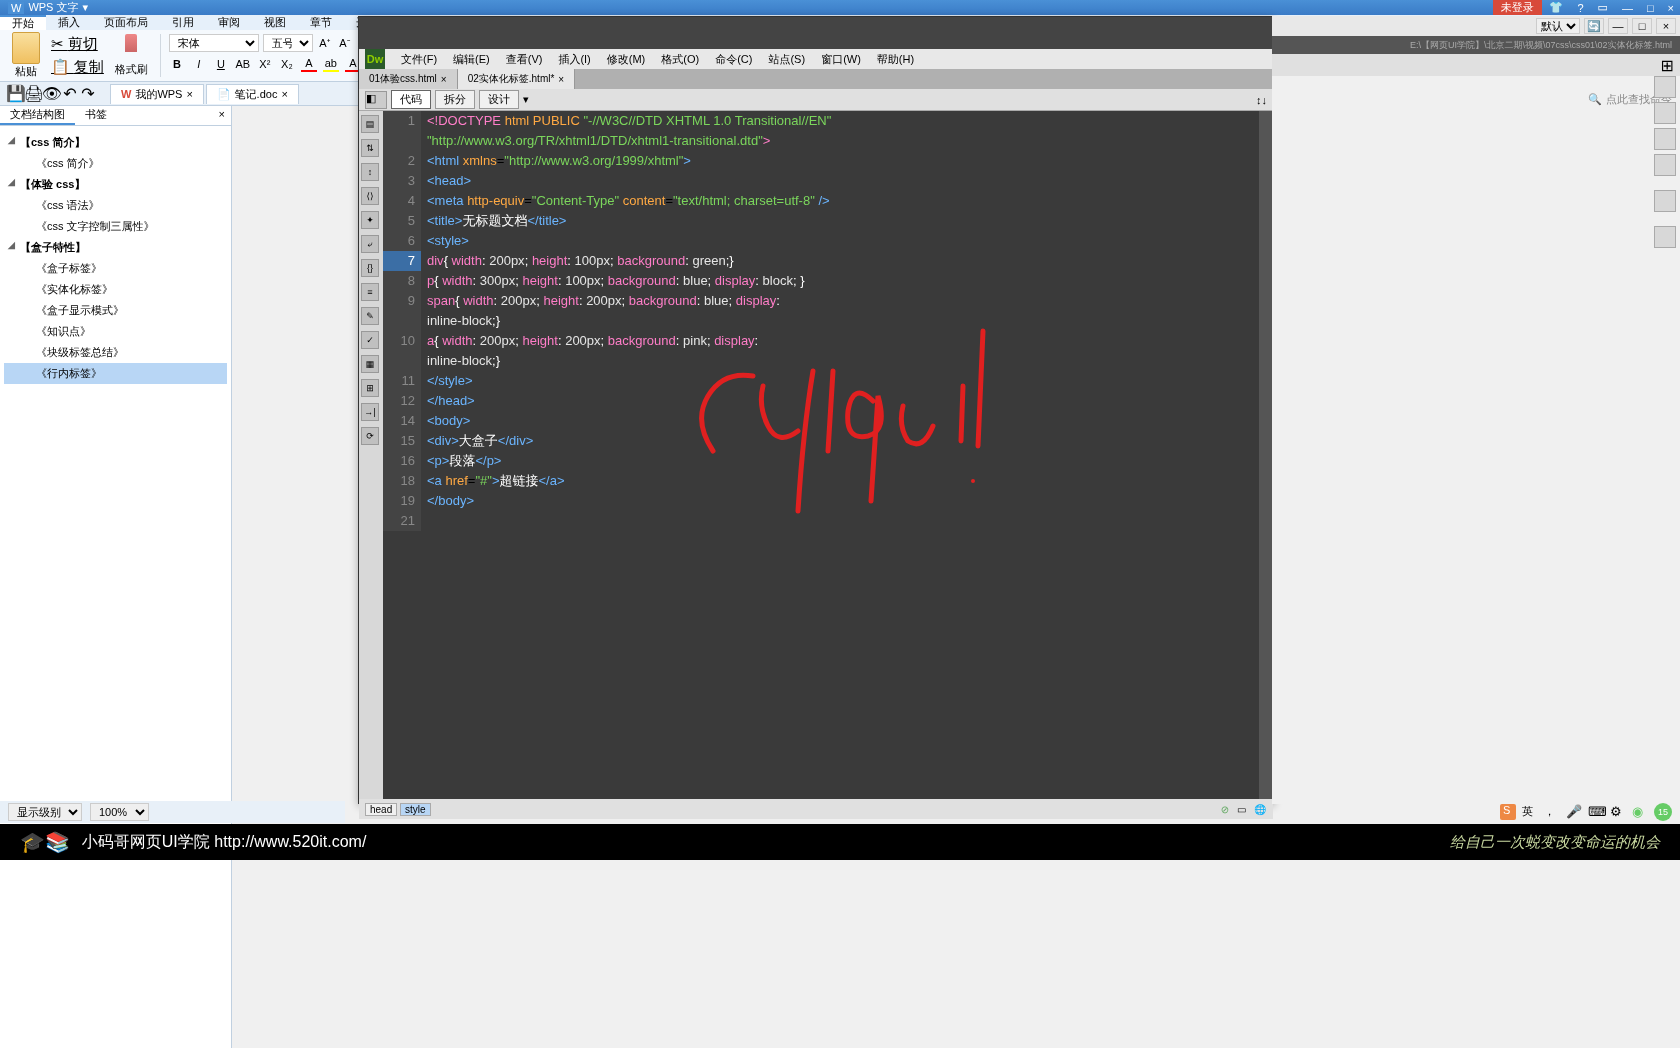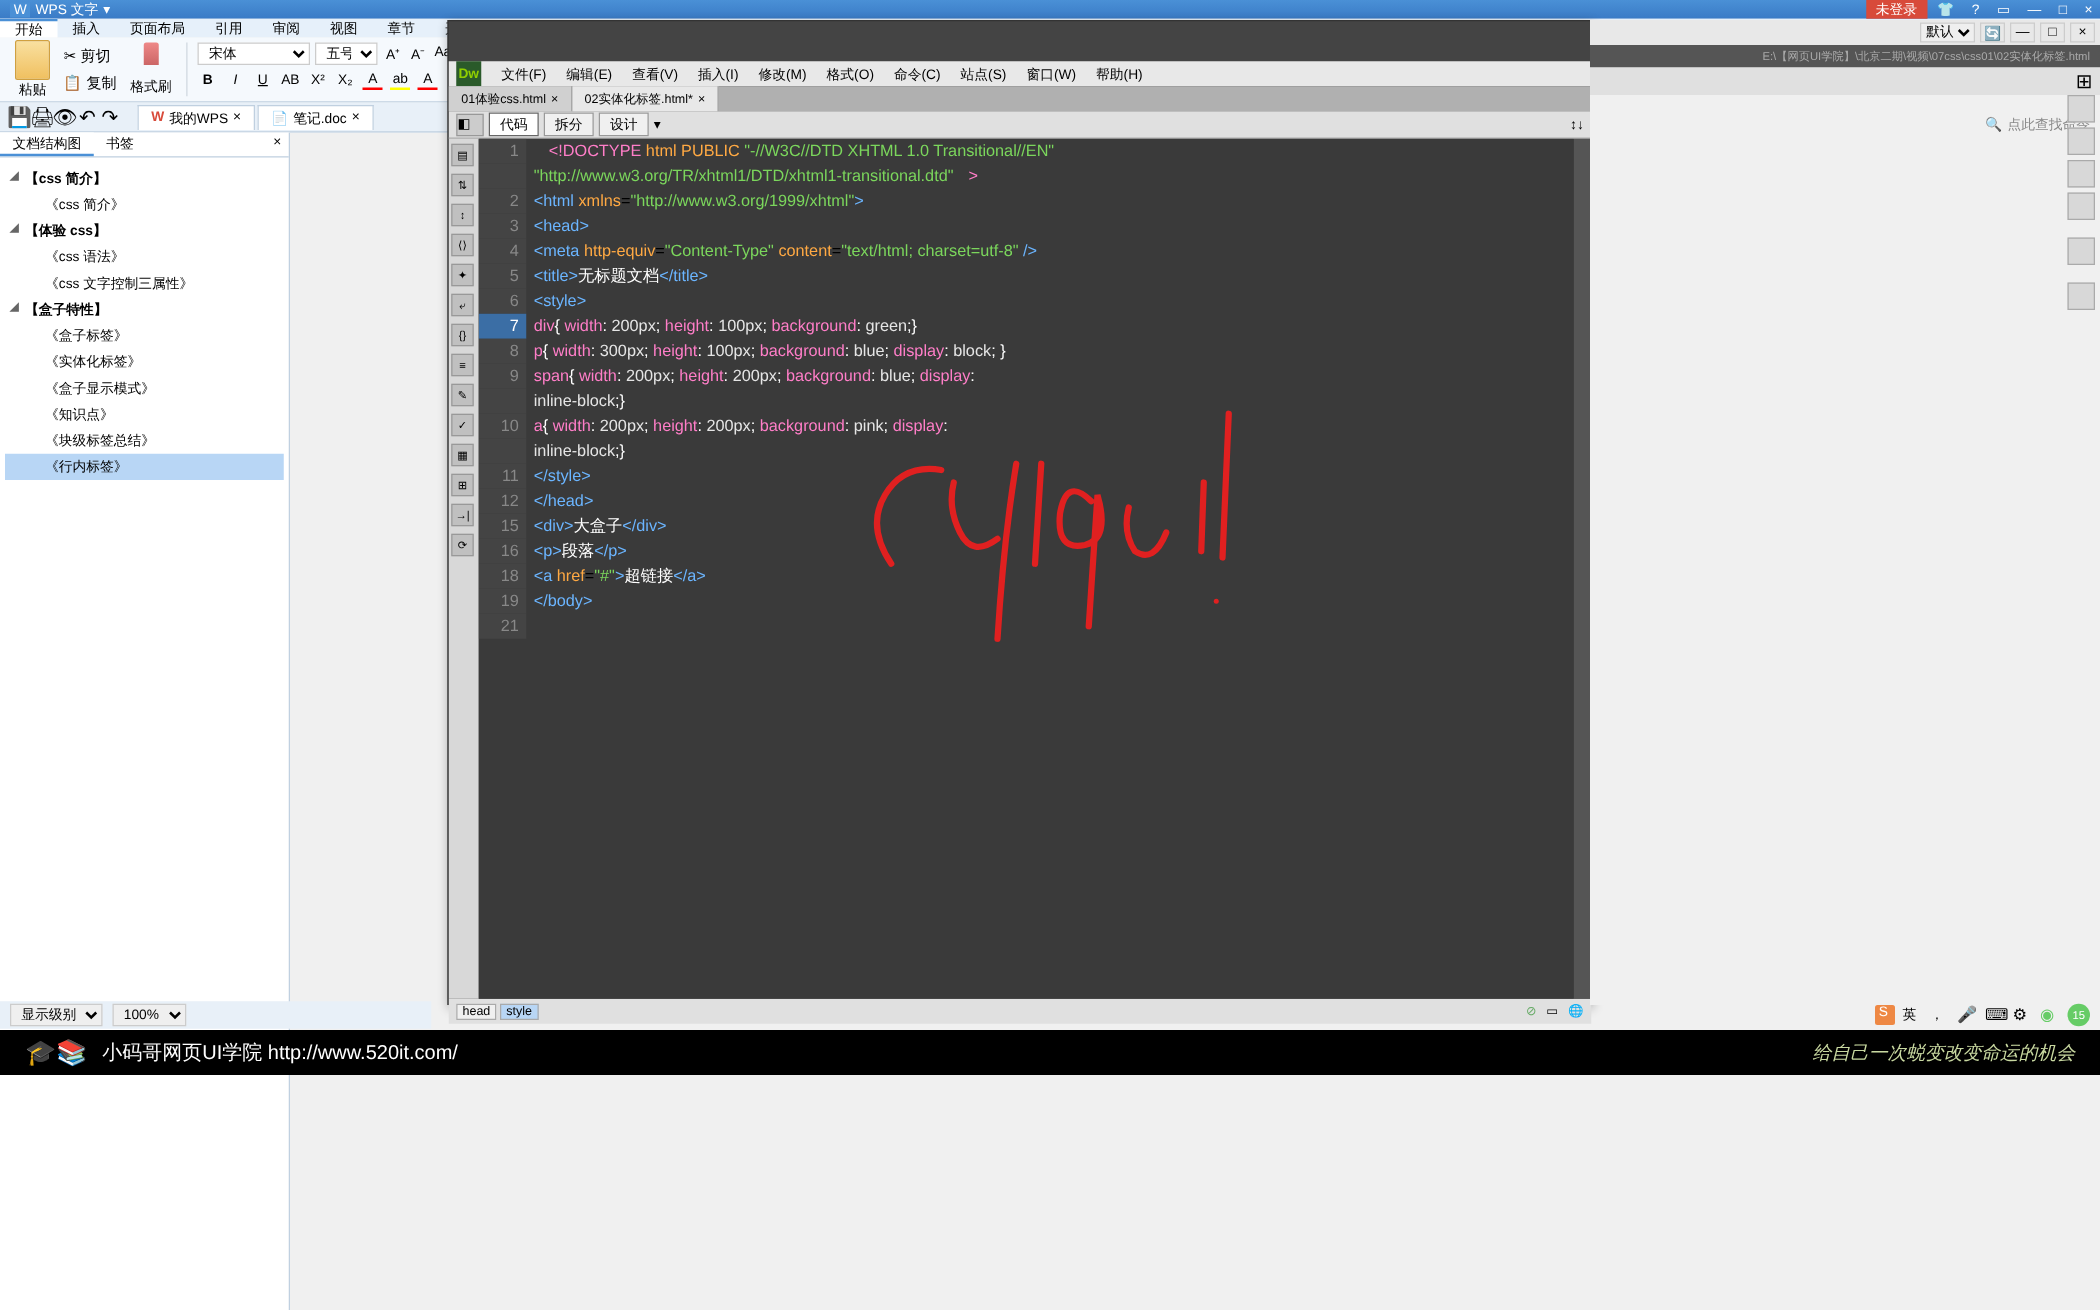--- a/index.html
+++ b/index.html
@@ -9,21 +9,21 @@
 .wps-title { height: 15px; background: linear-gradient(#4a90d6, #3a7bc6); display: flex; align-items: center; font-size: 11px; color: #fff; }
 .wps-logo { padding: 0 8px; display: flex; align-items: center; gap: 4px; }
 .wps-menu { height: 15px; background: #e6f0fa; display: flex; padding-left: 0; font-size: 11px; }
 .wps-menu-item { padding: 0 12px; display: flex; align-items: center; cursor: pointer; }
 .wps-menu-item.active { background: #fff; border-top: 2px solid #4a90d6; }
 
 
 .wps-ribbon { height: 52px; background: #f5f9fd; border-bottom: 1px solid #c0d0e0; display: flex; align-items: center; padding: 4px 8px; gap: 8px; font-size: 11px; }
 .ribbon-group { display: flex; align-items: center; gap: 4px; border-right: 1px solid #d0d8e0; padding-right: 8px; height: 100%; }
 .ribbon-btn { display: flex; flex-direction: column; align-items: center; padding: 2px 4px; cursor: pointer; }
-.ribbon-btn-sm { padding: 1px 3px; cursor: pointer; font-size: 12px; }
+.ribbon-btn-sm { padding: 1px 3px; cursor: pointer; font-size: 15px; text-decoration: underline; }
 .font-select { border: 1px solid #ccc; padding: 1px 4px; font-size: 11px; background: #fff; }
 .icon-btn { width: 16px; height: 16px; display: inline-flex; align-items: center; justify-content: center; cursor: pointer; }
 
 
 .wps-tabs { height: 24px; background: #e8f0f8; display: flex; align-items: center; padding-left: 8px; gap: 2px; border-bottom: 1px solid #c0d0e0; }
 .wps-tab { padding: 2px 10px; background: #fff; border: 1px solid #c0d0e0; border-bottom: none; font-size: 11px; cursor: pointer; display: flex; align-items: center; gap: 4px; }
 
 
 .wps-body { display: flex; height: calc(100% - 106px); }
 .wps-sidebar { width: 232px; background: #fff; border-right: 1px solid #c0d0e0; }
@@ -61,21 +61,21 @@
 .dw-scrollbar { width: 14px; background: #555; }
 
 
 .c-tag { color: #6bb5ff; }
 .c-attr { color: #ffa943; }
 .c-str { color: #7bd65c; }
 .c-txt { color: #fff; }
 .c-prop { color: #ff7ec8; }
 .c-val { color: #e5e5e5; }
 .c-punc { color: #fff; }
-.c-doctype { color: #ff7ec8; margin-left: 12px; }
+.c-doctype { color: #ff7ec8; }
 
 
 .handwriting { position: absolute; left: 240px; top: 200px; pointer-events: none; }
 
 
 .dw-status { height: 20px; background: #e0e0e0; display: flex; align-items: center; padding: 0 6px; font-size: 10px; gap: 6px; justify-content: space-between; }
 .dw-tag-path span { border: 1px solid #aaa; padding: 0 4px; background: #f0f0f0; cursor: pointer; }
 
 
 .right-panels { position: absolute; right: 0; top: 16px; width: 408px; height: 788px; background: #f0f0f0; }
@@ -333,20 +333,24 @@
         </div>
         <div class="dw-line">
           <div class="dw-lineno">11</div>
           <div class="dw-linecode"><span class="c-tag">&lt;/style&gt;</span></div>
         </div>
         <div class="dw-line">
           <div class="dw-lineno">12</div>
           <div class="dw-linecode"><span class="c-tag">&lt;/head&gt;</span></div>
         </div>
         <div class="dw-line">
+          <div class="dw-lineno">14</div>
+          <div class="dw-linecode"><span class="c-tag">&lt;body&gt;</span></div>
+        </div>
+        <div class="dw-line">
           <div class="dw-lineno">15</div>
           <div class="dw-linecode"><span class="c-tag">&lt;div&gt;</span><span class="c-txt">大盒子</span><span class="c-tag">&lt;/div&gt;</span></div>
         </div>
         <div class="dw-line">
           <div class="dw-lineno">16</div>
           <div class="dw-linecode"><span class="c-tag">&lt;p&gt;</span><span class="c-txt">段落</span><span class="c-tag">&lt;/p&gt;</span></div>
         </div>
         <div class="dw-line">
           <div class="dw-lineno">18</div>
           <div class="dw-linecode"><span class="c-tag">&lt;a</span> <span class="c-attr">href</span>=<span class="c-str">"#"</span><span class="c-tag">&gt;</span><span class="c-txt">超链接</span><span class="c-tag">&lt;/a&gt;</span></div>

